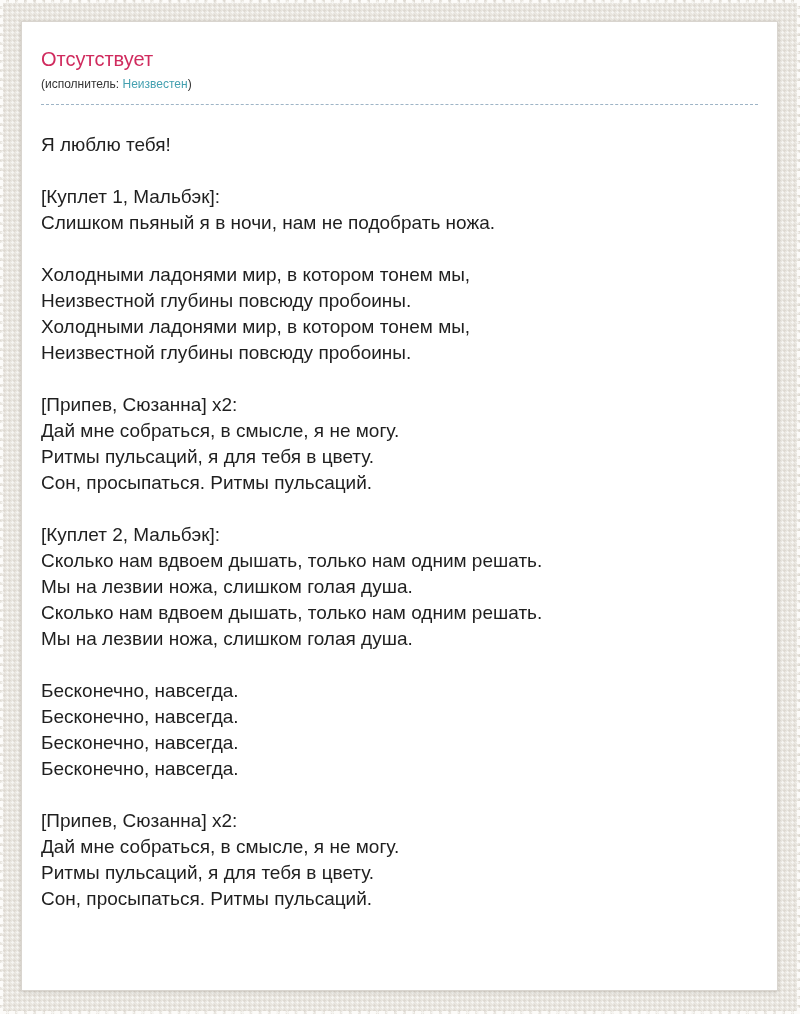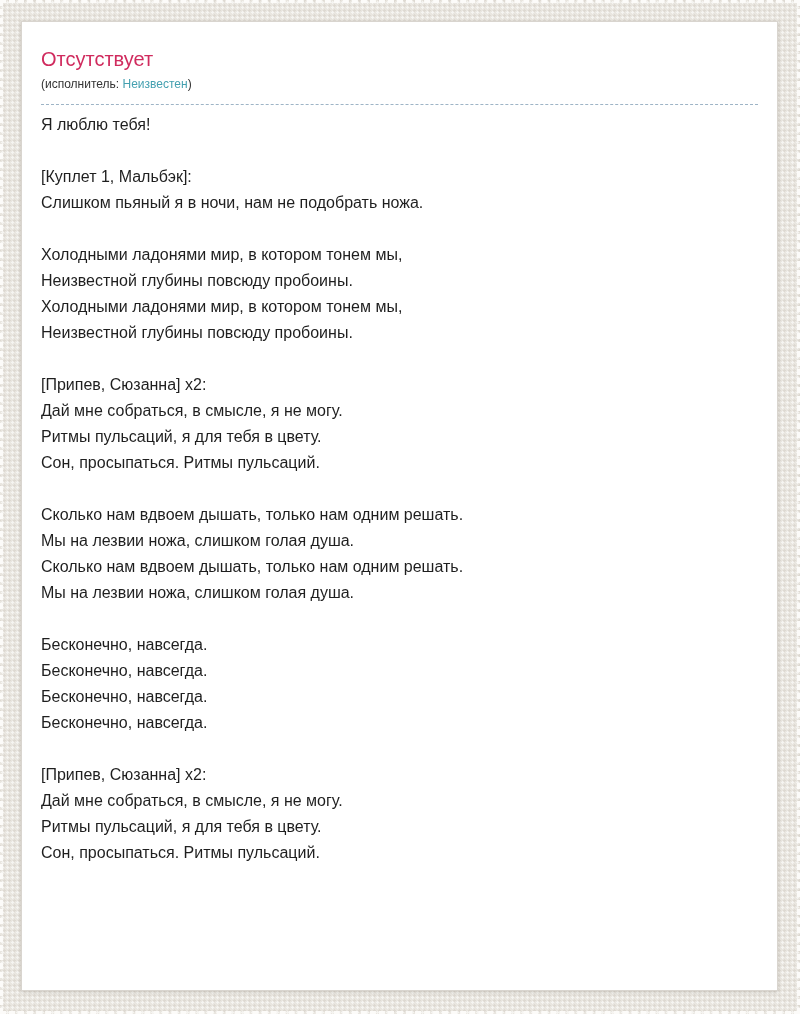--- a/index.html
+++ b/index.html
@@ -53,22 +53,22 @@
     padding-bottom: 9px;
     border-bottom: 1px dashed #9eb4c6;
     margin-top: 1px;
   }
   .artist-link {
     color: #44a0b0;
     text-decoration: none;
     cursor: pointer;
   }
   .lyrics {
-    margin-top: 7px;
-    font-size: 16px;
+    margin-top: 27px;
+    font-size: 19px;
     line-height: 26px;
     color: #1f1f1f;
   }
   .lyric-line {
     min-height: 26px;
     white-space: nowrap;
   }
 </style>
 </head>
 <body>
@@ -85,20 +85,21 @@
       <div class="lyric-line">Холодными ладонями мир, в котором тонем мы,</div>
       <div class="lyric-line">Неизвестной глубины повсюду пробоины.</div>
       <div class="lyric-line">Холодными ладонями мир, в котором тонем мы,</div>
       <div class="lyric-line">Неизвестной глубины повсюду пробоины.</div>
       <div class="lyric-line">&nbsp;</div>
       <div class="lyric-line">[Припев, Сюзанна] x2:</div>
       <div class="lyric-line">Дай мне собраться, в смысле, я не могу.</div>
       <div class="lyric-line">Ритмы пульсаций, я для тебя в цвету.</div>
       <div class="lyric-line">Сон, просыпаться. Ритмы пульсаций.</div>
       <div class="lyric-line">&nbsp;</div>
+      <div class="lyric-line">[Куплет 2, Мальбэк]:</div>
       <div class="lyric-line">Сколько нам вдвоем дышать, только нам одним решать.</div>
       <div class="lyric-line">Мы на лезвии ножа, слишком голая душа.</div>
       <div class="lyric-line">Сколько нам вдвоем дышать, только нам одним решать.</div>
       <div class="lyric-line">Мы на лезвии ножа, слишком голая душа.</div>
       <div class="lyric-line">&nbsp;</div>
       <div class="lyric-line">Бесконечно, навсегда.</div>
       <div class="lyric-line">Бесконечно, навсегда.</div>
       <div class="lyric-line">Бесконечно, навсегда.</div>
       <div class="lyric-line">Бесконечно, навсегда.</div>
       <div class="lyric-line">&nbsp;</div>

